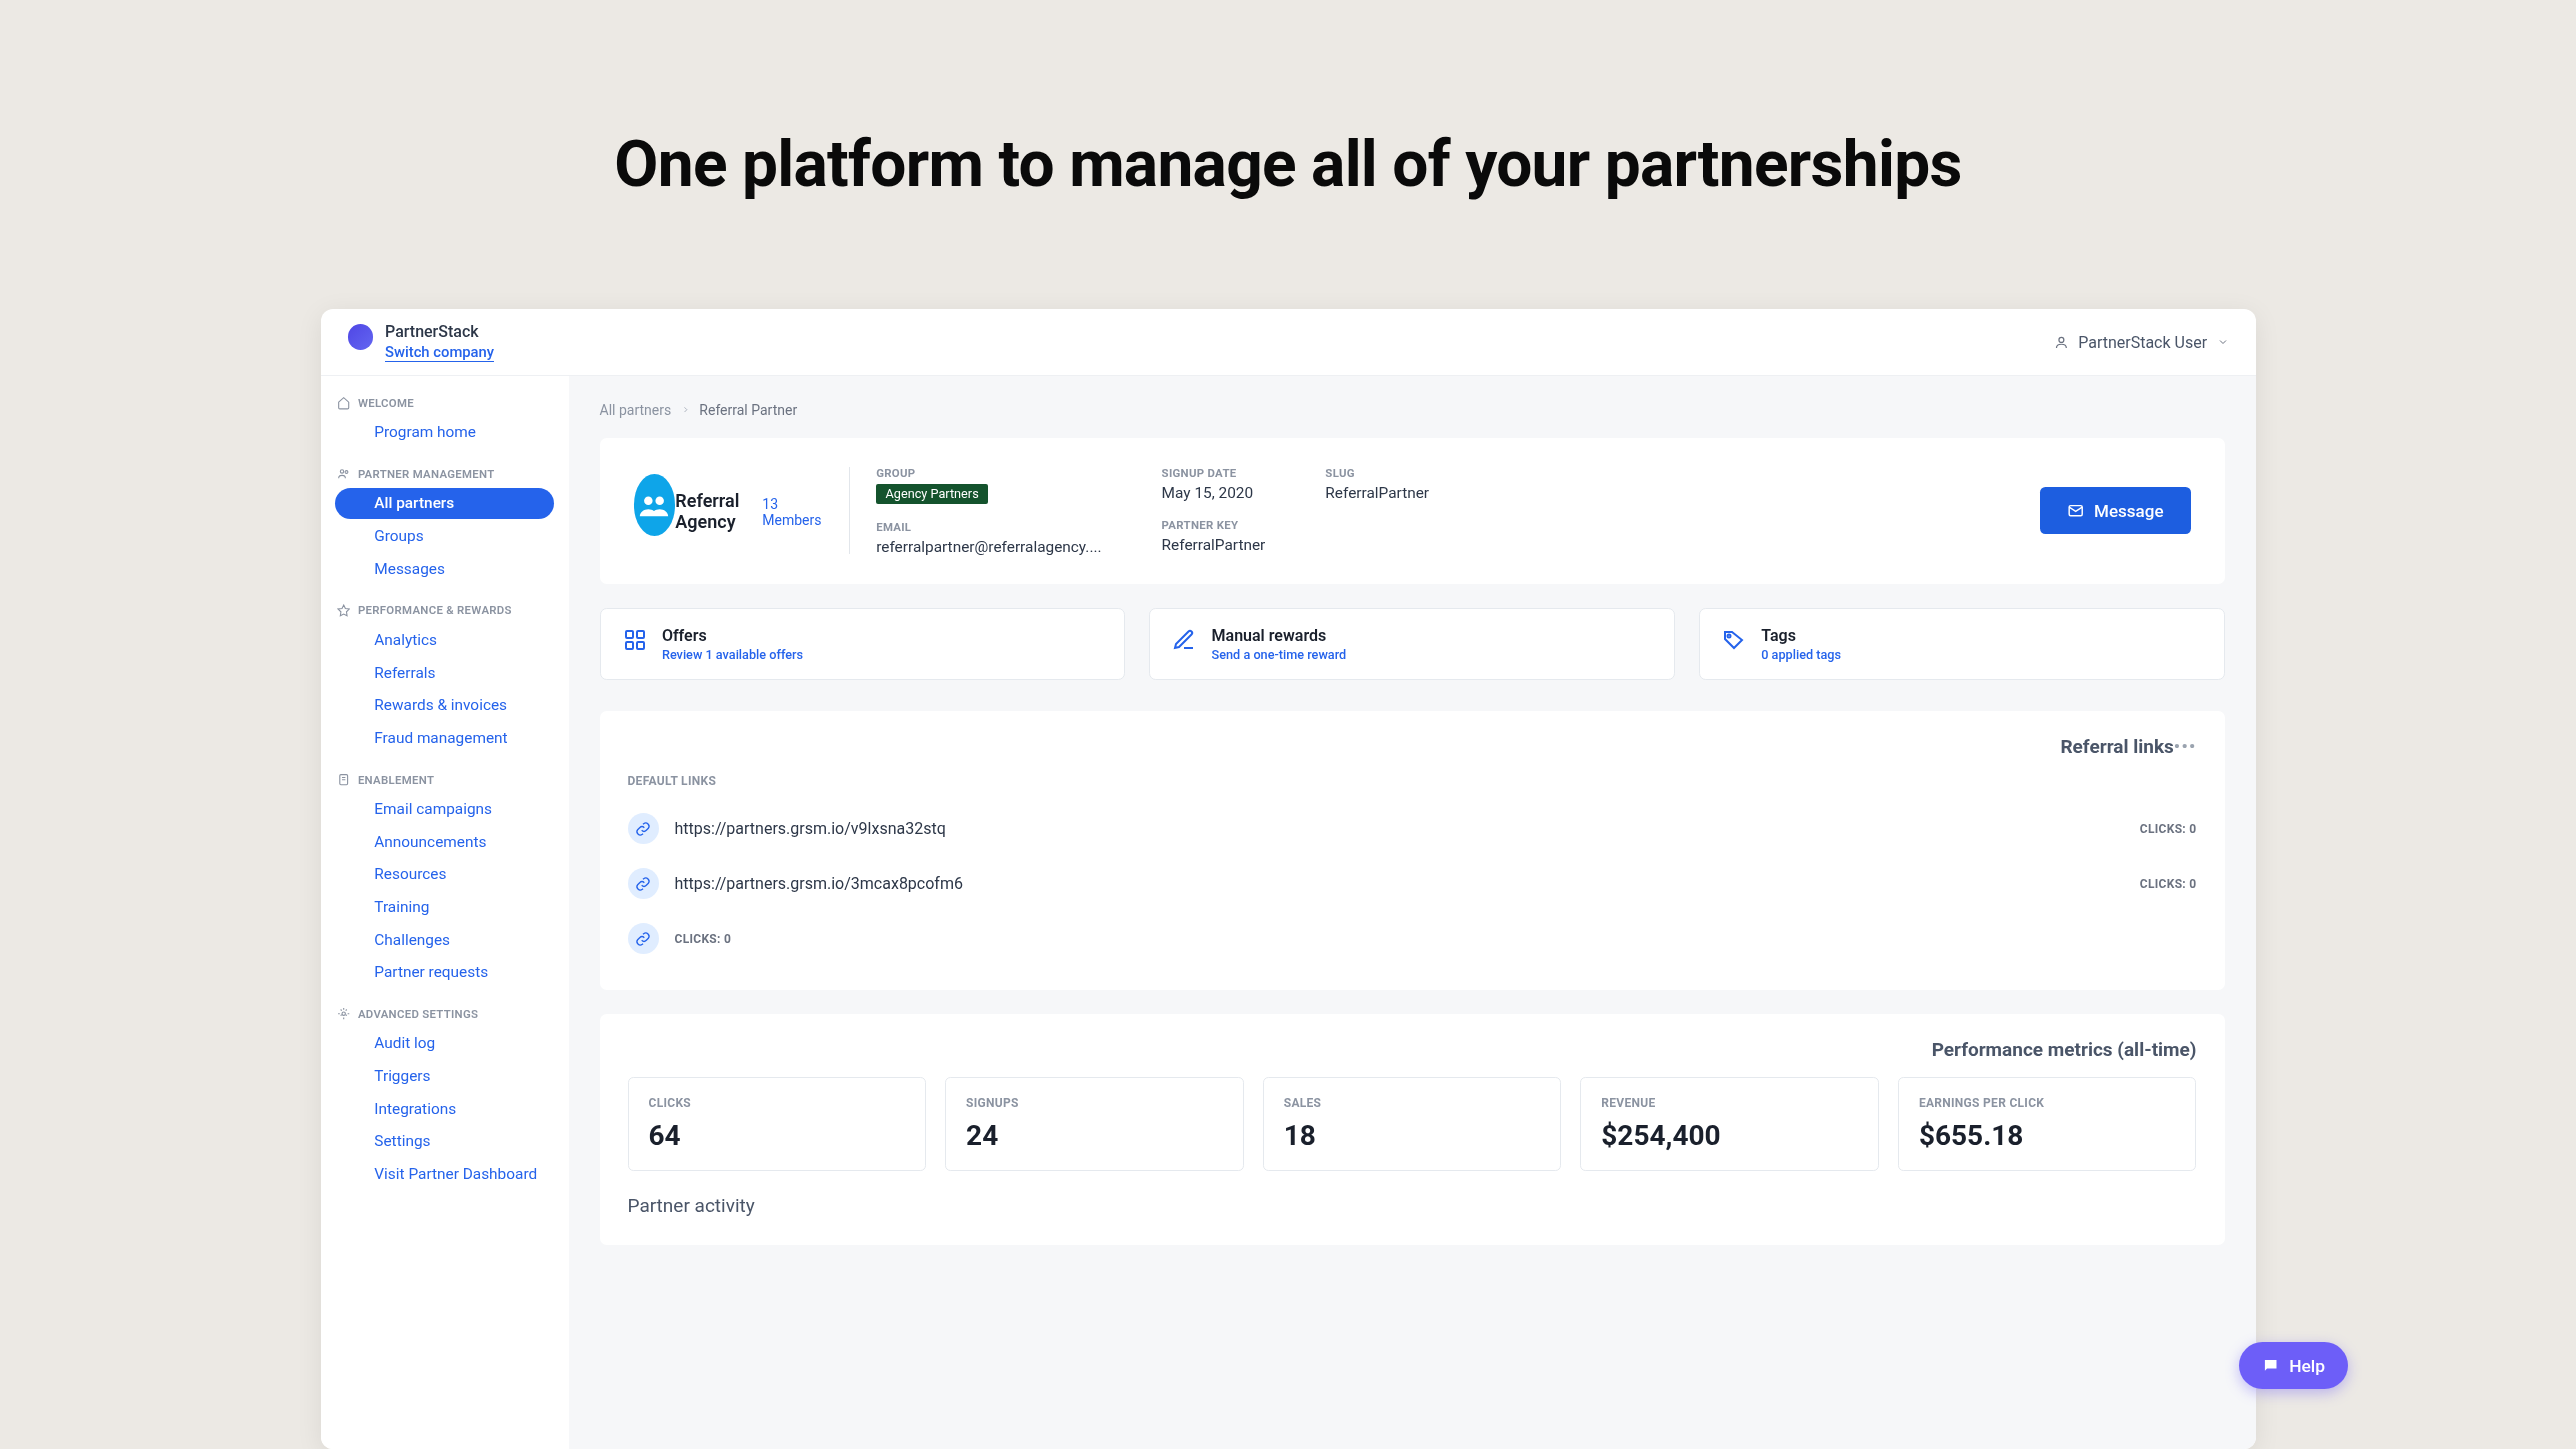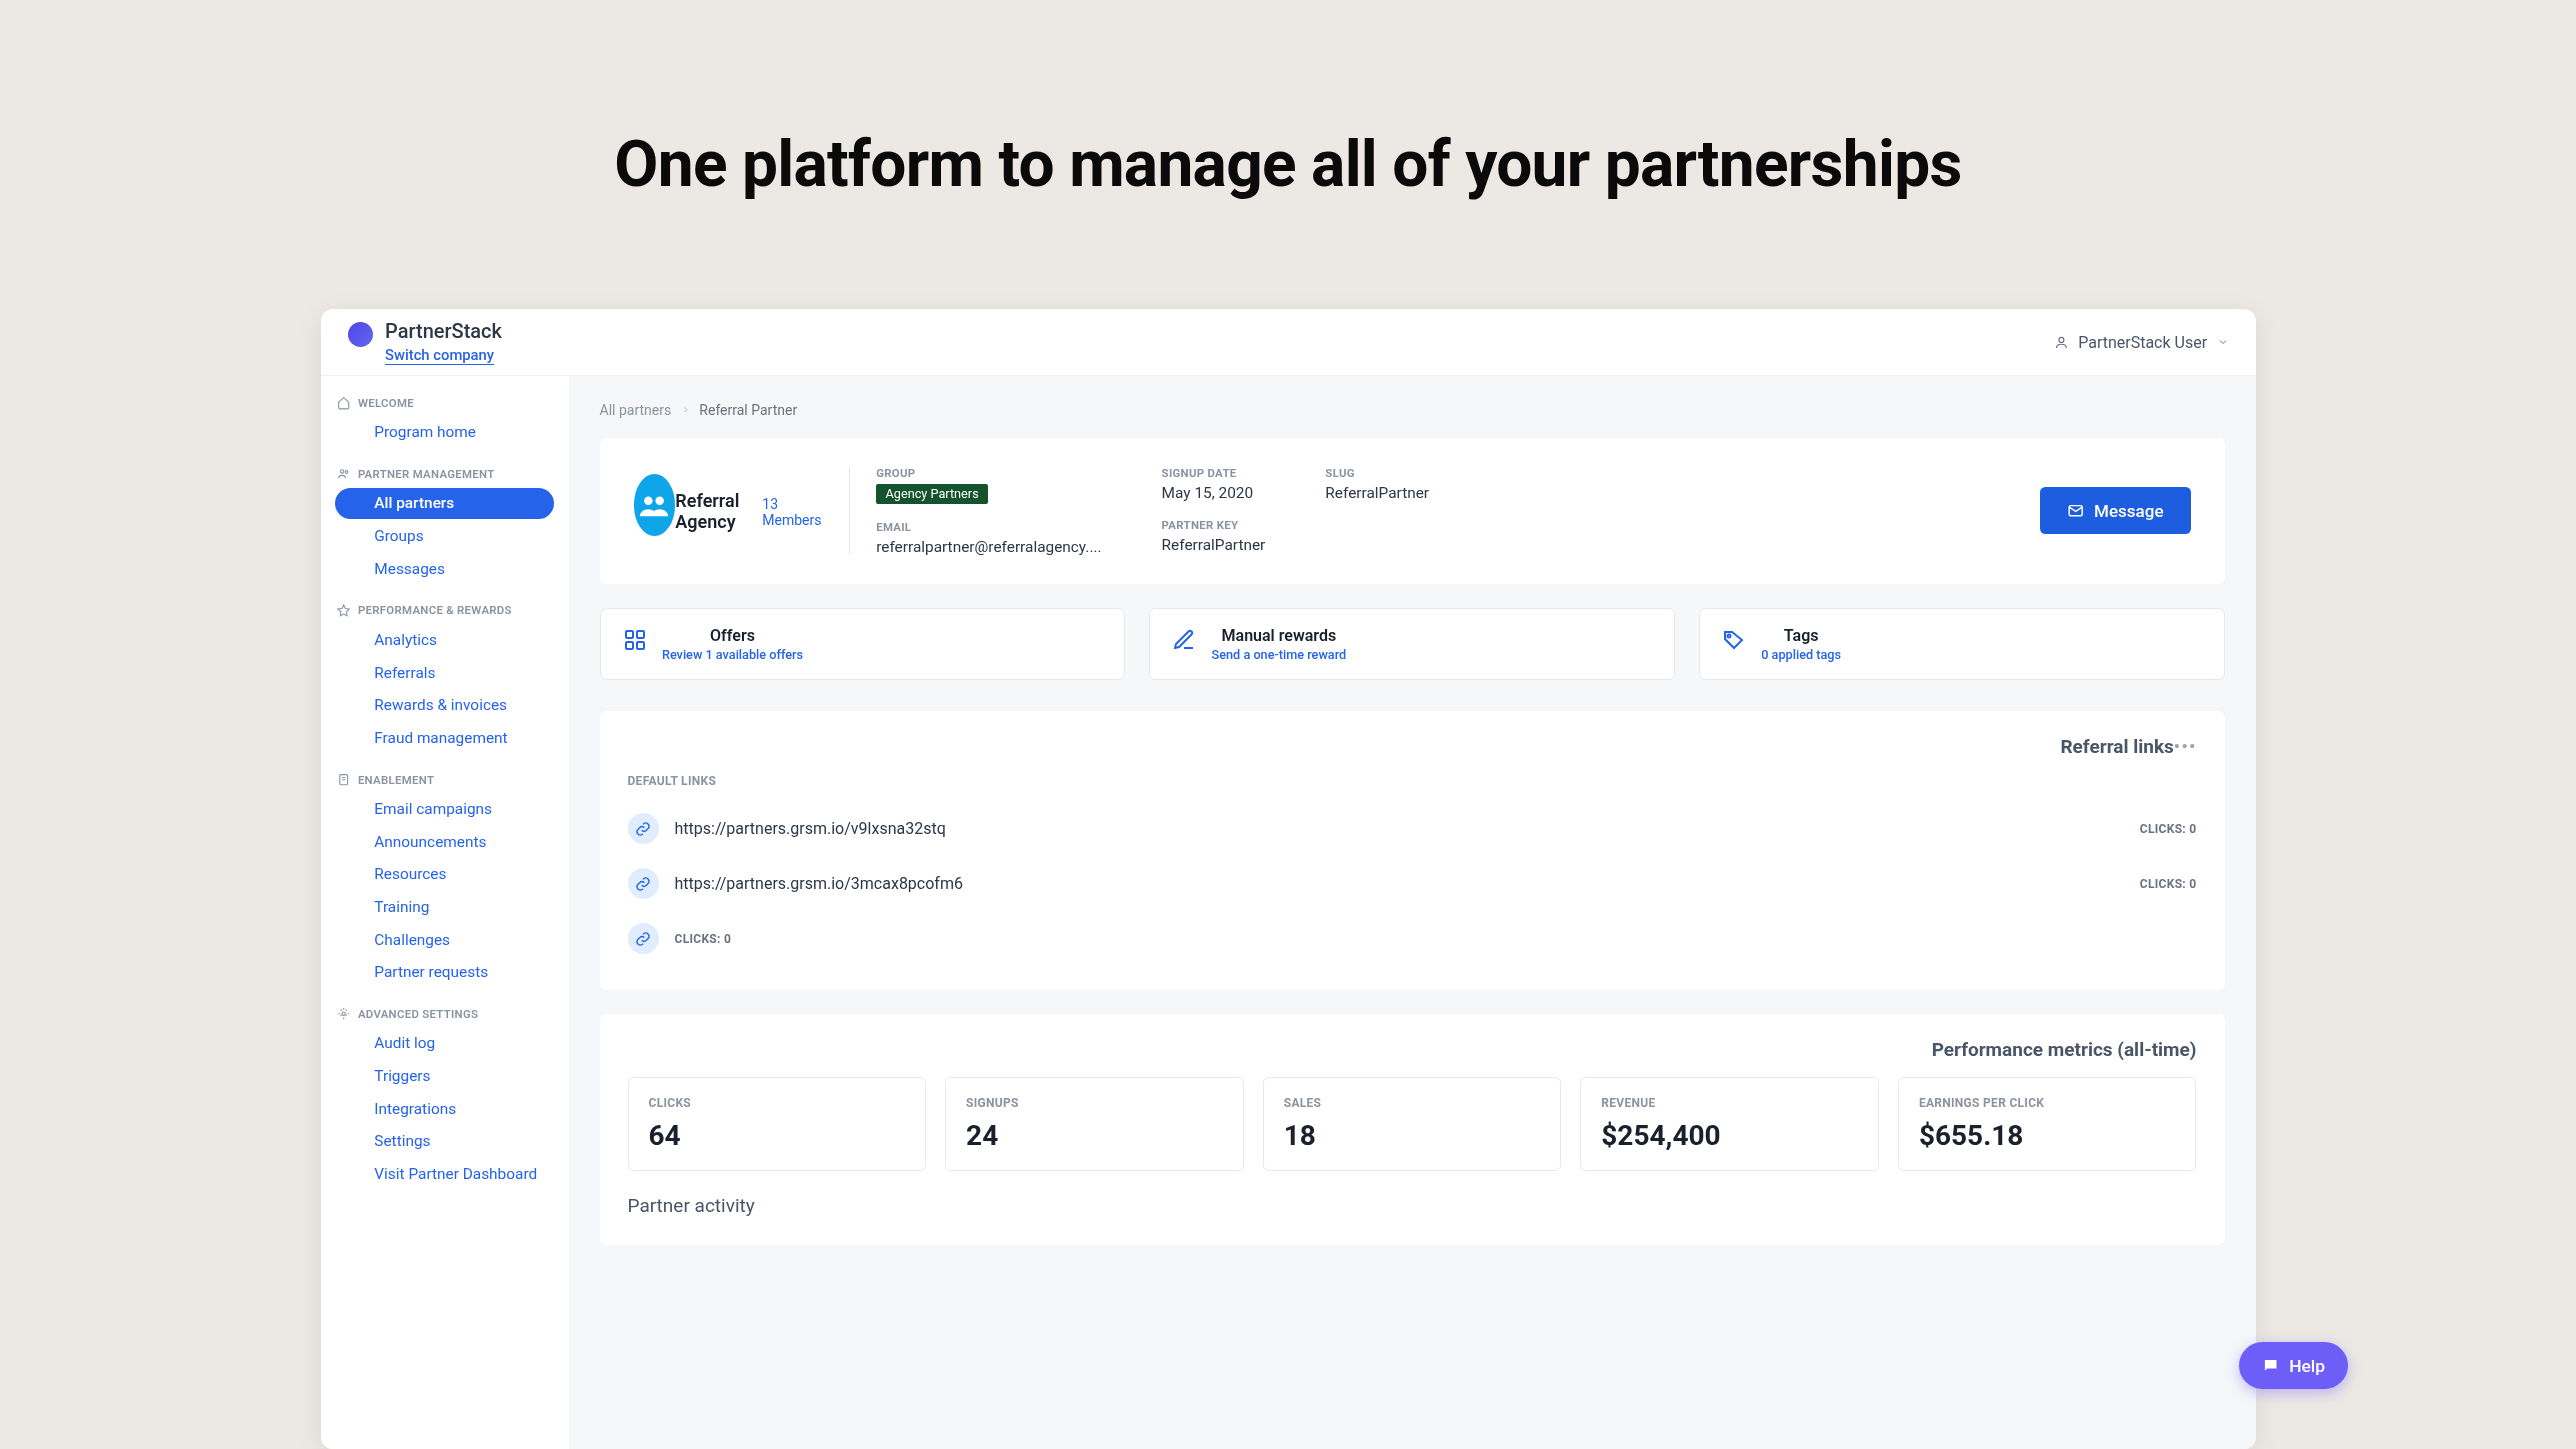--- a/index.html
+++ b/index.html
@@ -3,21 +3,21 @@
 <meta charset="utf-8">
 <style>
 * { margin:0; padding:0; box-sizing:border-box; font-family:-apple-system,BlinkMacSystemFont,"Segoe UI",Roboto,sans-serif; }
 body { background:#ece9e4; width:2576px; height:1449px; display:flex; flex-direction:column; align-items:center; }
 .headline { font-size:64px; font-weight:700; color:#0a0a0a; margin-top:127px; margin-bottom:107px; letter-spacing:-0.7px; }
 .app-window { width:1935px; background:#fff; border-radius:12px; box-shadow:0 5.4px 27px rgba(0,0,0,0.08); overflow:hidden; display:flex; flex-direction:column; }
 .topbar { height:81px; display:flex; align-items:center; padding:0 27px; border-bottom:0.7px solid #eef0f3; }
 .logo-block { display:flex; align-items:flex-start; gap:12px; }
 .logo-mark { width:25.5px; height:25.5px; background:linear-gradient(135deg,#4f46e5,#6366f1); border-radius:50%; margin-top:2.7px; }
 .logo-text { display:flex; flex-direction:column; }
-.company-name { font-size:20px; color:#2d3748; font-weight:500; }
+.company-name { font-size:16px; color:#2d3748; font-weight:500; }
 .switch-company { font-size:14.8px; color:#2563eb; font-weight:500; border-bottom:1.3px solid #2563eb; padding-bottom:0; margin-top:2.7px; width:fit-content; }
 .user-menu { margin-left:auto; display:flex; align-items:center; gap:9.4px; color:#4a5568; font-size:16px; }
 .body-wrap { display:flex; }
 .sidebar { width:248px; padding:20px 0; background:#fff; }
 .sb-section { margin-bottom:19px; }
 .sb-header { display:flex; align-items:center; gap:8px; padding:0 16px; color:#8b93a1; font-size:11.4px; font-weight:600; letter-spacing:0.3px; text-transform:uppercase; margin-bottom:6.7px; }
 .sb-header svg { flex-shrink:0; }
 .sb-item { display:block; padding:6.7px 16px 6.7px 39px; font-size:15.4px; color:#2563eb; cursor:pointer; border-radius:20px; margin:1.3px 14.8px; }
 .sb-item.active { background:#2563eb; color:#fff; font-weight:500; }
 .main { flex:1; background:#f6f7f9; padding:25.5px 31px; min-height:1073px; }
@@ -30,21 +30,21 @@
 .partner-name { font-size:18px; font-weight:600; color:#1a202c; }
 .members { font-size:14px; color:#2563eb; margin-top:2.7px; }
 .divider { width:0.7px; height:87px; background:#e2e6eb; margin:0 27px; }
 .info-grid { display:flex; flex:1; gap:60px; }
 .info-col { display:flex; flex-direction:column; gap:16px; }
 .info-item .lbl { font-size:11.4px; font-weight:700; color:#8b93a1; letter-spacing:0.3px; margin-bottom:4px; }
 .info-item .val { font-size:15.4px; color:#2d3748; }
 .group-badge { display:inline-block; background:#14532d; color:#fff; font-size:12.7px; padding:2.7px 9.4px; border-radius:2px; }
 .msg-btn { margin-left:auto; background:#1d5ee0; color:#fff; border:none; padding:13.4px 27px; border-radius:5.4px; font-size:17px; font-weight:500; display:flex; align-items:center; gap:9.4px; cursor:pointer; }
 .quick-cards { display:flex; gap:24px; margin-bottom:31px; }
-.quick-card { flex:1; background:#fff; border:0.7px solid #e5e9ee; border-radius:6.7px; padding:17.4px 20px; display:flex; align-items:flex-start; gap:13.4px; cursor:pointer;text-align:center; }
+.quick-card { flex:1; background:#fff; border:0.7px solid #e5e9ee; border-radius:6.7px; padding:17.4px 20px; display:flex; align-items:flex-start; gap:13.4px; cursor:pointer; }
 .quick-card .qicon { width:28px; height:28px; flex-shrink:0; display:flex; align-items:center; justify-content:center; }
 .quick-card .qtxt { display:flex; flex-direction:column; }
 .quick-card .qtitle { font-size:16px; font-weight:600; color:#1a202c; }
 .quick-card .qsub { font-size:12.7px; color:#2563eb; font-weight:500; margin-top:1.3px; }
 .section-card { background:#fff; border-radius:6.7px; padding:24px 28px; margin-bottom:24px; }
 .section-title { font-size:19px; color:#4a5568; margin-bottom:16px; display:flex; justify-content:flex-end; align-items:center;font-weight:bold; }
 .more-dots { color:#9aa3af; font-size:17.4px; cursor:pointer; letter-spacing:1.3px; }
 .sub-label { font-size:12px; font-weight:700; color:#8b93a1; letter-spacing:0.3px; margin-bottom:13.4px; }
 .link-row { display:flex; align-items:center; gap:16px; padding:12px 0; }
 .link-icon { width:31px; height:31px; border-radius:50%; background:#e0edff; display:flex; align-items:center; justify-content:center; flex-shrink:0; }

